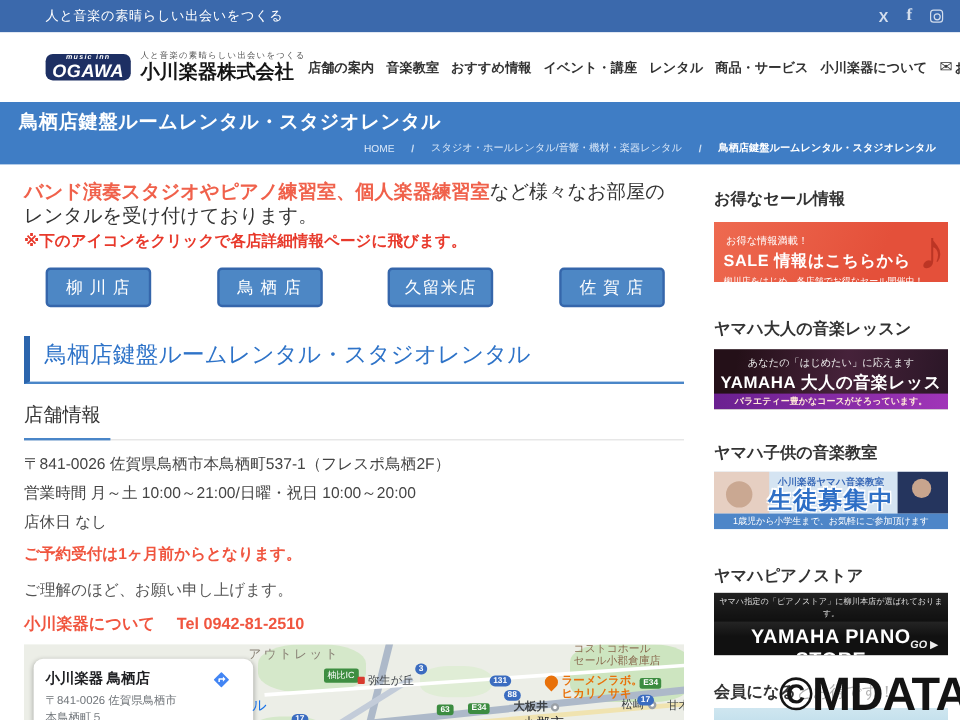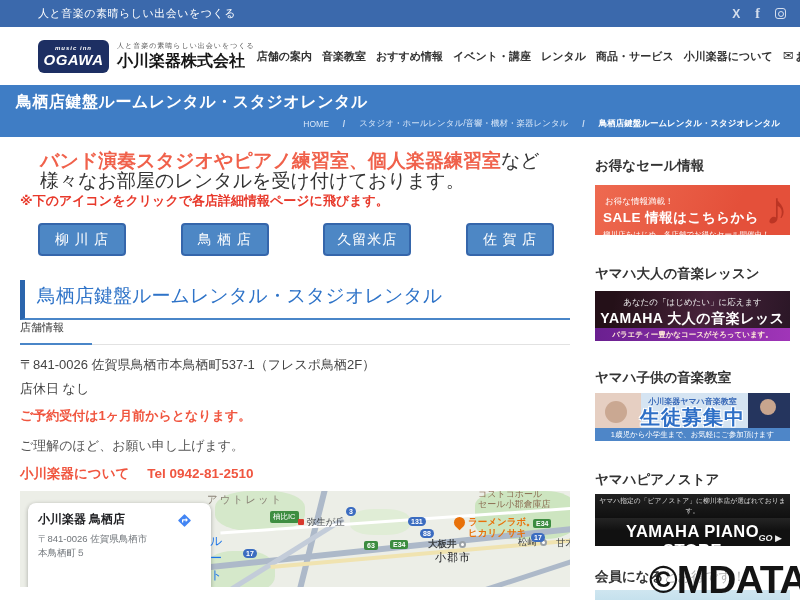--- a/index.html
+++ b/index.html
@@ -11,21 +11,21 @@
   .topbar { height:27px; background:#3b69ac; display:flex; align-items:center; justify-content:space-between; padding:0 14px 0 38px; }
   .topbar-tagline { color:#fff; font-size:11px; letter-spacing:0.5px; }
   .social { display:flex; align-items:center; gap:15px; }
   .soc { color:rgba(255,255,255,0.78); font-size:12px; font-weight:bold; line-height:1; }
   .soc-f { font-family:"Liberation Serif",serif; font-size:14px; }
   .soc-ig { width:11px; height:11px; border:1.5px solid rgba(255,255,255,0.78); border-radius:3px; position:relative; }
   .soc-ig::after { content:""; position:absolute; left:2px; top:2px; width:4px; height:4px; border:1.5px solid rgba(255,255,255,0.78); border-radius:50%; }
 
   
   .header { height:58px; display:flex; align-items:center; padding:0 12px 0 38px; background:#fff; }
-  .logo { width:71px; height:33px; background:#1d2f63; border-radius:6px; color:#fff; display:flex; flex-direction:column; align-items:center; justify-content:center; font-style:italic; font-weight:bold; flex-shrink:0; }
+  .logo { width:71px; height:22px; background:#1d2f63; border-radius:6px; color:#fff; display:flex; flex-direction:column; align-items:center; justify-content:center; font-style:italic; font-weight:bold; flex-shrink:0; }
   .logo-small { font-size:6px; letter-spacing:1px; line-height:1.2; }
   .logo-main { font-size:15px; line-height:1; letter-spacing:0.5px; }
   .company { margin-left:8px; flex-shrink:0; }
   .company-tagline { font-size:7px; color:#555; letter-spacing:1px; }
   .company-name { font-size:16px; font-weight:bold; color:#151515; font-family:"Liberation Serif","DejaVu Serif",serif; line-height:1.2; }
   .nav { margin-left:auto; display:flex; align-items:center; gap:6px; white-space:nowrap; }
   .nav-item { font-size:11px; color:#333; font-weight:bold; text-decoration:none; padding:2px 2px; }
   .mail-ico { font-size:13px; color:#333; margin-right:2px; }
 
   
@@ -33,30 +33,30 @@
   .page-title { color:#fff; font-size:16px; font-weight:bold; letter-spacing:0.5px; }
   .breadcrumb { position:absolute; right:20px; bottom:7px; font-size:8.5px; color:#cfe0f4; display:flex; gap:14px; align-items:center; }
   .bc-sep::before { content:"/"; color:#cfe0f4; font-weight:bold; }
   .bc-current { color:#fff; font-weight:bold; }
   .bc-link { color:#d9e7f8; text-decoration:none; }
 
   
   .content { display:flex; padding:14px 10px 0 20px; gap:25px; }
   .main { width:550px; flex-shrink:0; }
 
-  .intro { font-size:19px; color:#333; line-height:20px;margin-left:20px; }
+  .intro { font-size:16px; color:#333; line-height:20px; }
   .intro .hl { color:#f0614b; font-weight:bold; }
   .intro-note { font-size:13px; line-height:20px; color:#e8392b; font-weight:bold; }
 
   .store-buttons { display:flex; justify-content:space-between; margin:12px 16px 0 18px; }
   .store-btn { width:88px; height:33px; background:#4d87c5; border:2px solid #3566ab; border-radius:4px; color:#fff; font-size:14px; display:flex; align-items:center; justify-content:center; letter-spacing:1px; cursor:pointer; font-family:"Liberation Serif","DejaVu Serif",serif; }
 
   .section-title { margin-top:24px; border-left:5px solid #2b65ad; border-bottom:2px solid #4a86c8; padding:3px 0 9px 12px; color:#2e73c8; font-size:19px; font-weight:normal; }
 
-  .info-heading { font-size:11px; color:#333; font-weight:normal; padding-bottom:9px; border-bottom:1px solid #e2e2e2; position:relative; }
+  .info-heading { margin-top:16px; font-size:16px; color:#333; font-weight:normal; padding-bottom:9px; border-bottom:1px solid #e2e2e2; position:relative; }
   .info-heading::after { content:""; position:absolute; left:0; bottom:-1px; width:72px; height:2px; background:#4a86c8; }
 
   .info-lines { margin-top:8px; font-size:13px; color:#444; line-height:24px; }
   .note-red { margin-top:6px; font-size:13px; color:#f0553f; font-weight:bold; }
   .note-gray { margin-top:12px; font-size:13px; color:#555; }
   .tel-line { margin-top:10px; font-size:13.5px; color:#f0553f; font-weight:bold; }
   .tel-line .tel-num { margin-left:18px; }
 
   
   .map { margin-top:8px; position:relative; width:550px; height:96px; background:#eceee7; overflow:hidden; }
@@ -205,20 +205,21 @@
         <div class="store-btn">久留米店</div>
         <div class="store-btn">佐 賀 店</div>
       </div>
 
       <h2 class="section-title">鳥栖店鍵盤ルームレンタル・スタジオレンタル</h2>
 
       <h3 class="info-heading">店舗情報</h3>
 
       <div class="info-lines">
         <div>〒841-0026 佐賀県鳥栖市本鳥栖町537-1（フレスポ鳥栖2F）</div>
+        <div>営業時間 月～土 10:00～21:00/日曜・祝日 10:00～20:00</div>
         <div>店休日 なし</div>
       </div>
 
       <p class="note-red">ご予約受付は1ヶ月前からとなります。</p>
       <p class="note-gray">ご理解のほど、お願い申し上げます。</p>
       <p class="tel-line"><span>小川楽器について</span><span class="tel-num">Tel 0942-81-2510</span></p>
 
       <div class="map">
         <div class="patch g1"></div>
         <div class="patch g2"></div>

